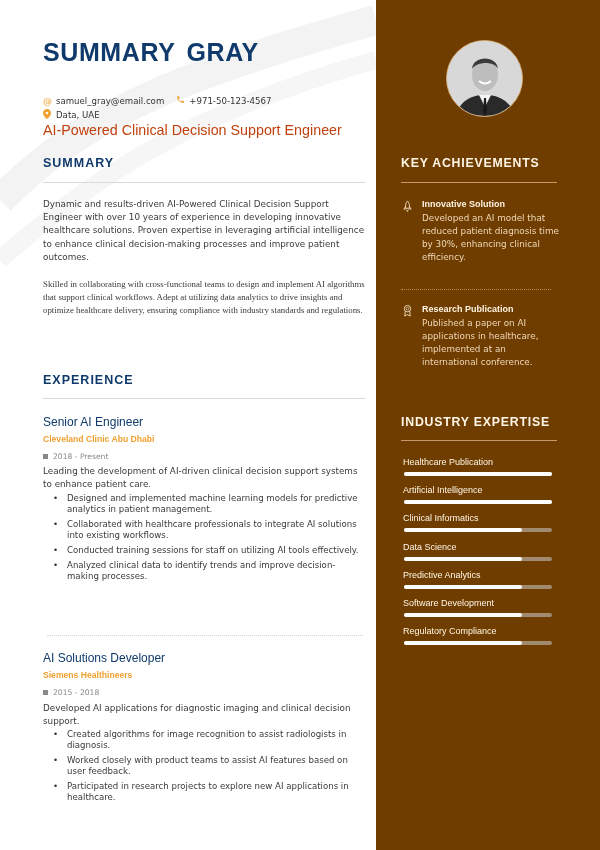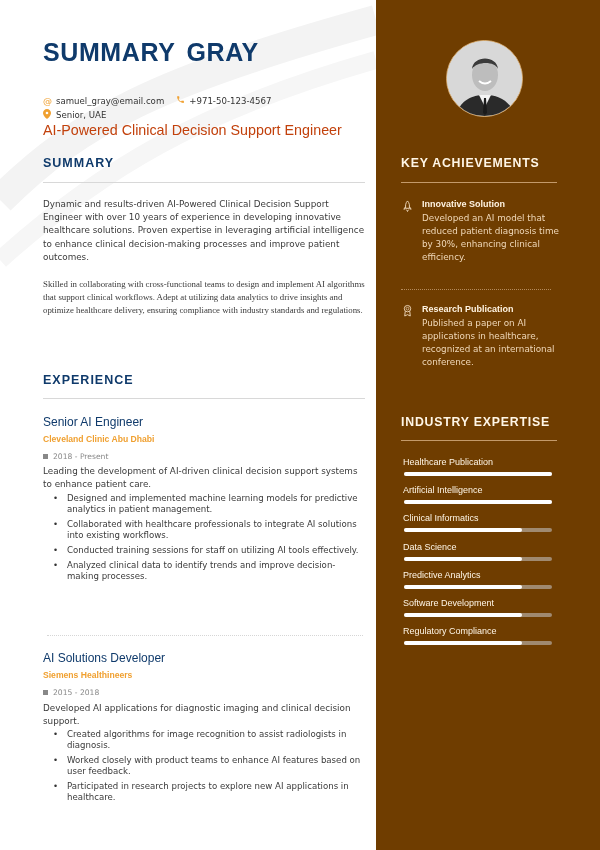--- a/index.html
+++ b/index.html
@@ -71,21 +71,21 @@
       </span>
       <span>+971-50-123-4567</span>
     </div>
   </div>
   <div class="contact-row" style="top:109px;">
     <span class="ic">
       <svg width="8" height="10" viewBox="0 0 24 30">
           <path fill="#f0a030" d="M12 0C5.4 0 0 5.4 0 12c0 9 12 18 12 18s12-9 12-18C24 5.4 18.6 0 12 0zm0 16a4 4 0 110-8 4 4 0 010 8z"></path>
         </svg>
     </span>
-    <span>Senior, UAE</span>
+    <span>Data, UAE</span>
   </div>
 
   <div class="section-title" style="top:156px;">SUMMARY</div>
   <div class="section-rule" style="top:182px;"></div>
   <div class="para" style="top:198px;">Dynamic and results-driven AI-Powered Clinical Decision Support Engineer with over 10 years of experience in developing innovative healthcare solutions. Proven expertise in leveraging artificial intelligence to enhance clinical decision-making processes and improve patient outcomes.</div>
   <div class="para" style="top:278px;font-family:Liberation Serif, serif;">Skilled in collaborating with cross-functional teams to design and implement AI algorithms that support clinical workflows. Adept at utilizing data analytics to drive insights and optimize healthcare delivery, ensuring compliance with industry standards and regulations.</div>
 
   <div class="section-title" style="top:373px;">EXPERIENCE</div>
   <div class="section-rule" style="top:398px;"></div>
 
@@ -110,21 +110,21 @@
   <div>
     <div class="job-title" style="top:651px;">AI Solutions Developer</div>
     <div class="company" style="top:670px;">Siemens Healthineers</div>
     <div class="dates" style="top:688px;">
       <span class="cal"></span>
       <span>2015 - 2018</span>
     </div>
     <div class="para" style="top:702px;">Developed AI applications for diagnostic imaging and clinical decision support.</div>
     <ul class="bullets" style="top:729px;">
       <li>Created algorithms for image recognition to assist radiologists in diagnosis.</li>
-      <li>Worked closely with product teams to enhance AI features based on user feedback.</li>
+      <li>Worked closely with product teams to assist AI features based on user feedback.</li>
       <li>Participated in research projects to explore new AI applications in healthcare.</li>
     </ul>
   </div>
 
   <div class="photo">
     <svg width="77" height="77" viewBox="0 0 77 77">
       <rect width="77" height="77" fill="#d8d8d8"></rect>
       <path d="M8 77 C12 60 24 54 38 54 C52 54 64 60 69 77 Z" fill="#2a2a2a"></path>
       <path d="M32 54 L38 66 L44 54 Z" fill="#f4f4f4"></path>
       <path d="M37 57 L39 57 L40 72 L38 74 L36 72 Z" fill="#1a1a1a"></path>
@@ -151,21 +151,21 @@
 
   <div>
     <span class="ach-icon" style="top:302px;">
       <svg width="11" height="13" viewBox="0 0 24 28">
           <circle cx="12" cy="10" r="7" stroke="#f2dcc0" stroke-width="2" fill="none"></circle>
           <circle cx="12" cy="10" r="3" stroke="#f2dcc0" stroke-width="1.5" fill="none"></circle>
           <path d="M7 16 L6 26 L12 23 L18 26 L17 16" stroke="#f2dcc0" stroke-width="2" fill="none"></path>
         </svg>
     </span>
     <div class="ach-title" style="top:304px;">Research Publication</div>
-    <div class="ach-desc" style="top:317px;">Published a paper on AI applications in healthcare, recognized at an international conference.</div>
+    <div class="ach-desc" style="top:317px;">Published a paper on AI applications in healthcare, implemented at an international conference.</div>
   </div>
 
   <div class="side-title" style="top:415px;">INDUSTRY EXPERTISE</div>
   <div class="side-rule" style="top:440px;"></div>
 
   <div id="skills">
       <div>
         <div class="skill-label" style="top: 457px;">Healthcare Publication</div>
         <div class="skill-track" style="top: 472px;">
           <div class="skill-fill" style="width: 100%;"></div>

